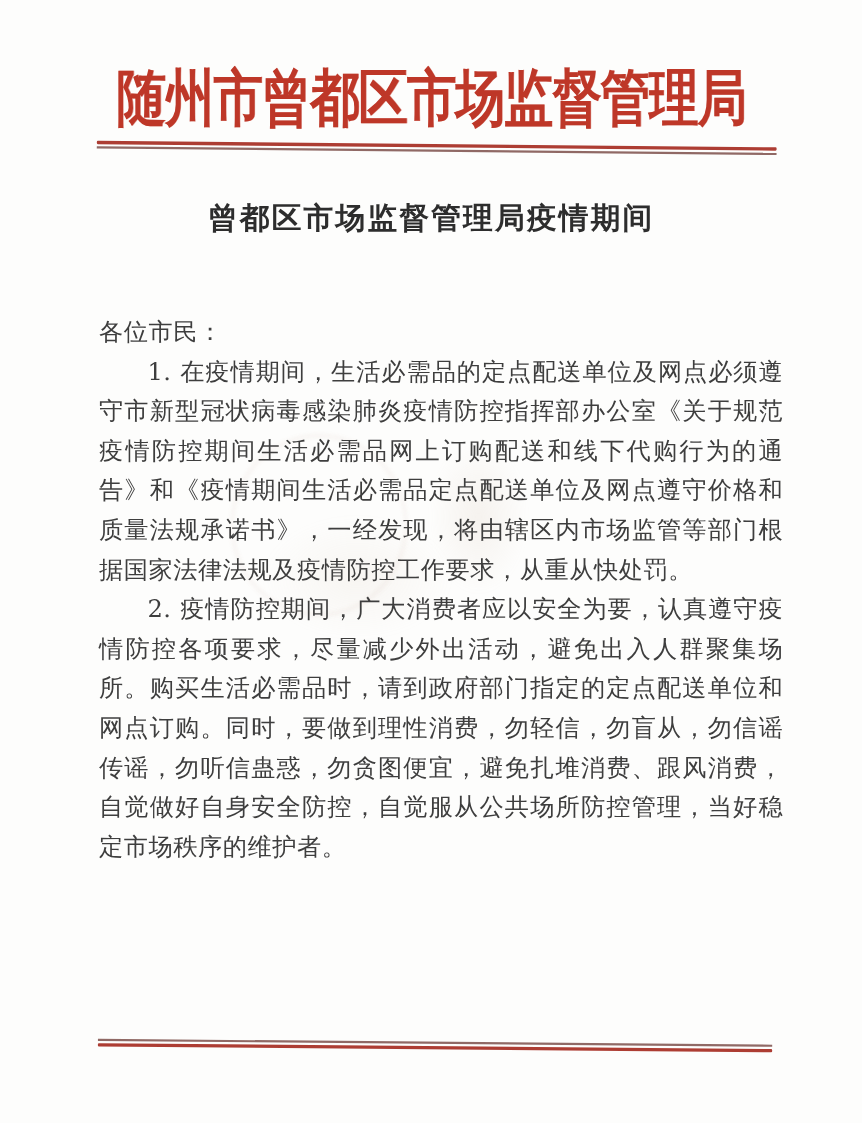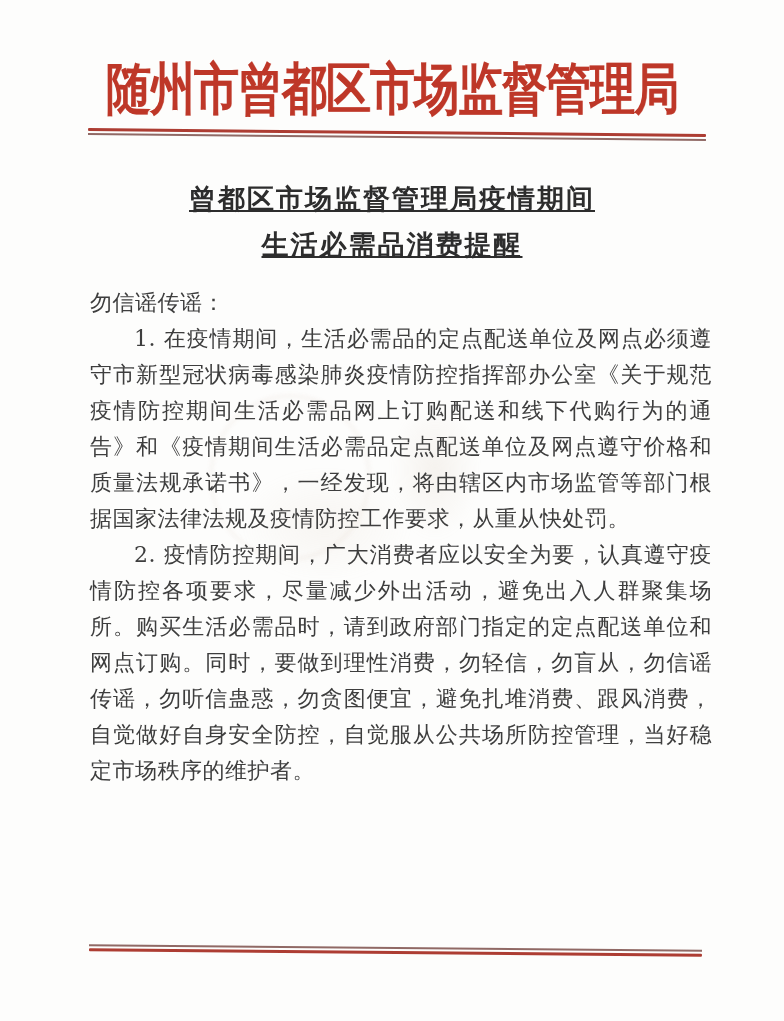--- a/index.html
+++ b/index.html
@@ -67,21 +67,20 @@
   
   .doc-title {
     position: absolute;
     top: 176px; left: 0; right: 0;
     text-align: center;
     color: #2d2d2d;
     font-weight: bold;
     font-size: 27px;
     line-height: 46px;
     letter-spacing: 2px;
-    text-decoration: underline;
   }
   
   .body-text {
     position: absolute;
     top: 285px; left: 90px;
     width: 622px;
     color: #3e3e3e;
     font-size: 22px;
     line-height: 36px;
     text-align: justify;
@@ -104,25 +103,24 @@
   </div>
 
   <div class="rule rule-top">
     <div class="thick"></div>
     <div class="gap"></div>
     <div class="thin"></div>
   </div>
 
   <div class="doc-title">
     <div>曾都区市场监督管理局疫情期间</div>
-    <div>生活必需品消费提醒</div>
   </div>
 
   <div class="body-text">
-    <p class="salutation">勿信谣传谣：</p>
+    <p class="salutation">各位市民：</p>
     <p class="para">1. 在疫情期间，生活必需品的定点配送单位及网点必须遵守市新型冠状病毒感染肺炎疫情防控指挥部办公室《关于规范疫情防控期间生活必需品网上订购配送和线下代购行为的通告》和《疫情期间生活必需品定点配送单位及网点遵守价格和质量法规承诺书》，一经发现，将由辖区内市场监管等部门根据国家法律法规及疫情防控工作要求，从重从快处罚。</p>
     <p class="para">2. 疫情防控期间，广大消费者应以安全为要，认真遵守疫情防控各项要求，尽量减少外出活动，避免出入人群聚集场所。购买生活必需品时，请到政府部门指定的定点配送单位和网点订购。同时，要做到理性消费，勿轻信，勿盲从，勿信谣传谣，勿听信蛊惑，勿贪图便宜，避免扎堆消费、跟风消费，自觉做好自身安全防控，自觉服从公共场所防控管理，当好稳定市场秩序的维护者。</p>
   </div>
 
   <div class="rule rule-bottom">
     <div class="thin"></div>
     <div class="gap"></div>
     <div class="thick"></div>
   </div>
 

